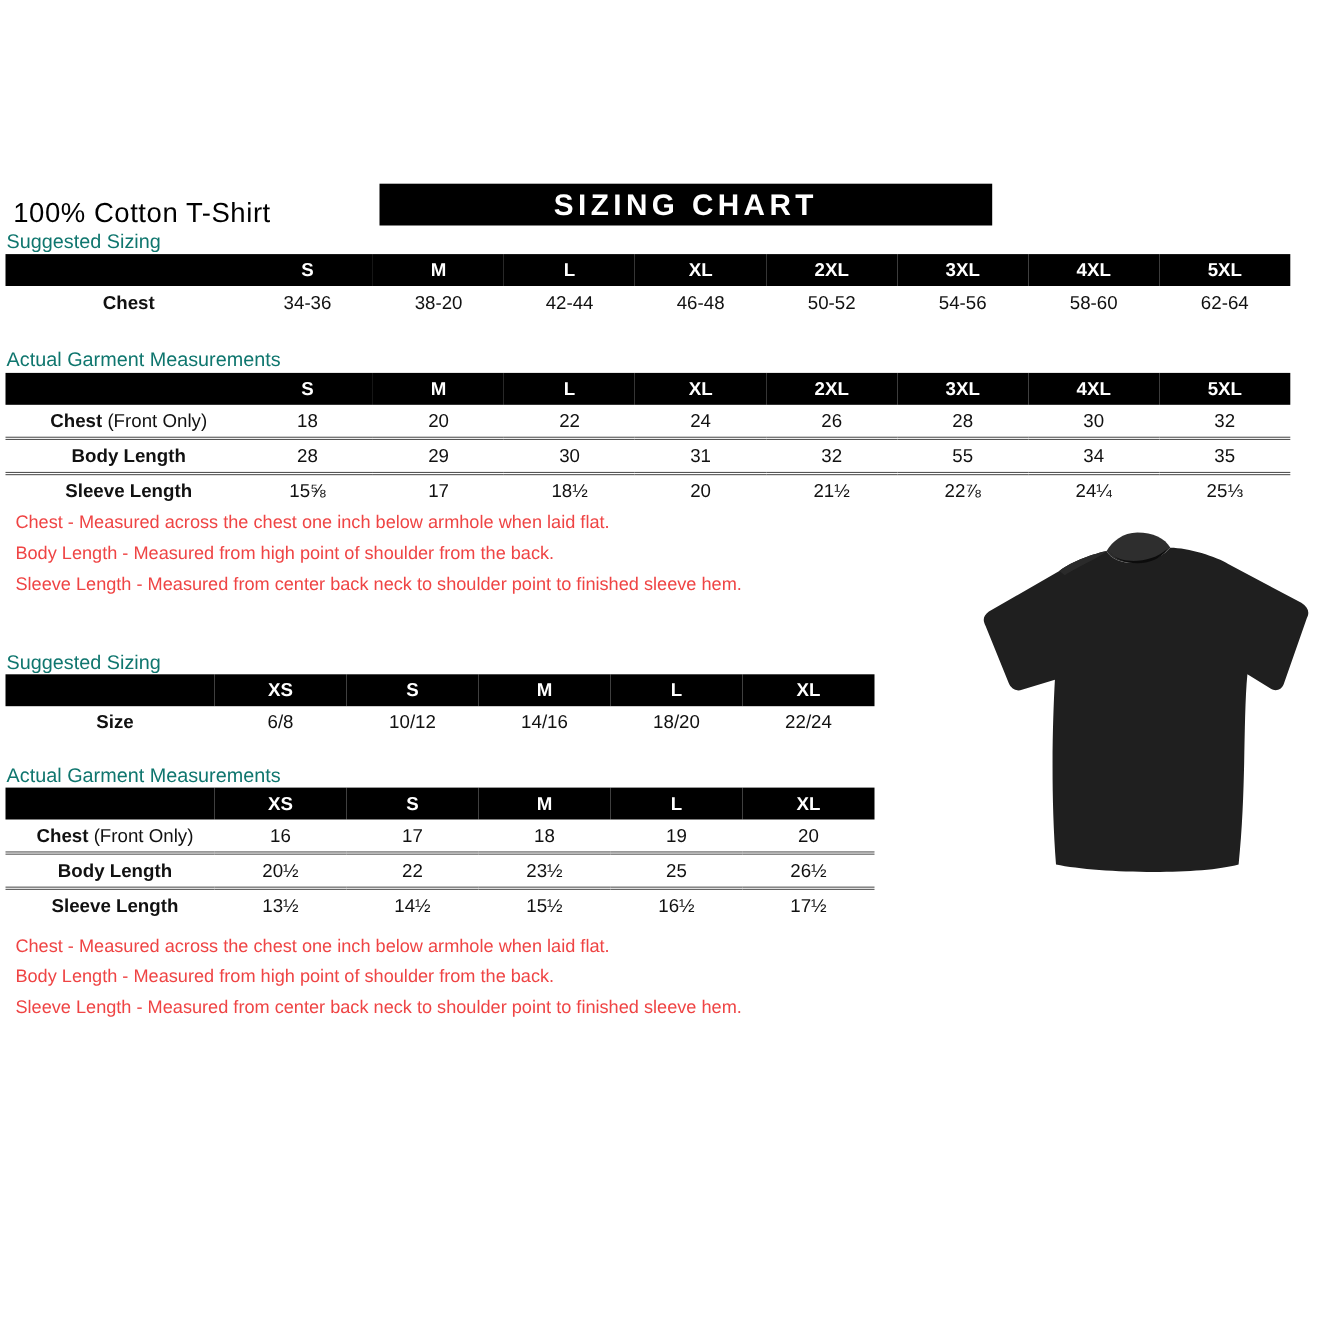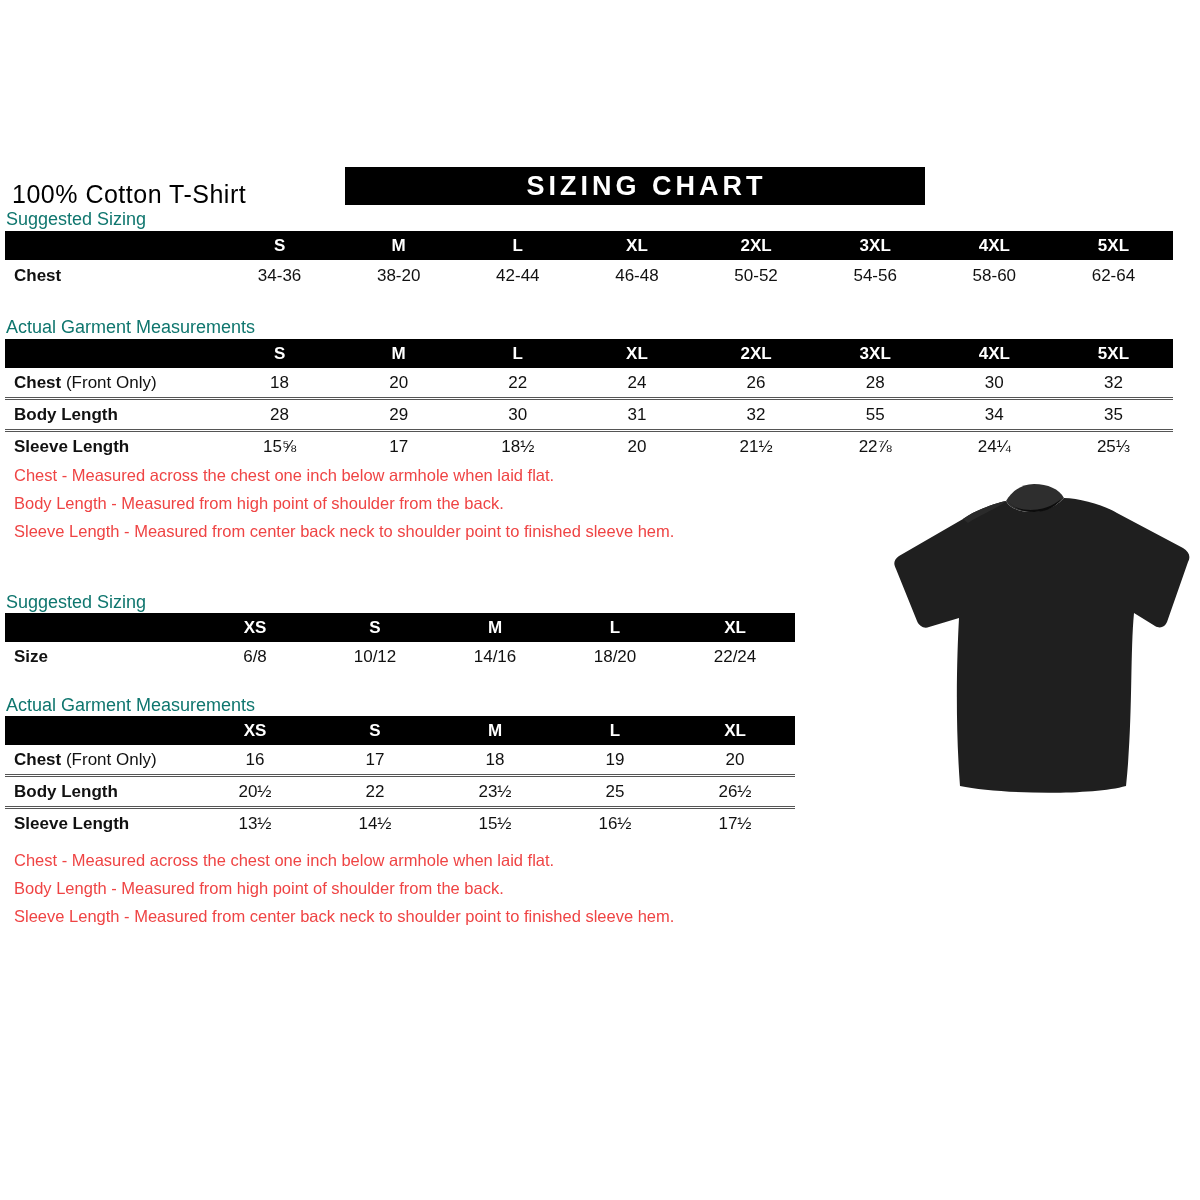--- a/index.html
+++ b/index.html
@@ -4,34 +4,34 @@
 <style>
   html,body{margin:0;padding:0;background:#fff;}
   .screen{
     position:relative;width:1200px;height:1200px;background:#ffffff;overflow:hidden;
     font-family:"Liberation Sans", sans-serif;color:#111;
   }
   .abs{position:absolute;}
   .page-title{left:12px;top:164px;font-size:25px;font-weight:400;color:#000;letter-spacing:0.5px;margin-top:16px;}
   .banner{
     left:345px;top:167px;width:557px;height:38px;background:#000;
-    display:flex;align-items:center;justify-content:center;padding-left:23px;
+    display:flex;align-items:center;justify-content:center;
   }
   .banner span{color:#fff;font-weight:700;font-size:27px;letter-spacing:4px;}
   .section-label{left:6px;font-size:18px;color:#0f766e;}
   .youth-title{left:4px;top:547px;font-size:27px;font-weight:700;color:#000;}
   table.sizing{border-collapse:collapse;table-layout:fixed;position:absolute;left:5px;}
   table.sizing th{
     background:#000;color:#fff;font-weight:700;font-size:17px;text-align:center;
     height:29px;padding:0;vertical-align:middle;
   }
   table.sizing td{
     font-size:17px;text-align:center;color:#111;padding:0;vertical-align:middle;height:29px;
   }
-  table.sizing td.lbl{text-align:left;padding-left:9px;font-weight:700;white-space:nowrap;}
+  table.sizing td.lbl{text-align:center;padding-left:9px;font-weight:700;white-space:nowrap;}
   table.sizing td.lbl .suffix{font-weight:400;}
   tr.sep td{border-top:3px double #555;}
   .notes div{font-size:16.5px;line-height:28px;color:#ef4444;white-space:nowrap;}
   .notes{left:14px;}
   .tshirt{left:880px;top:455px;width:320px;height:360px;}
 </style>
 </head>
 <body>
 
 <div class="screen">

